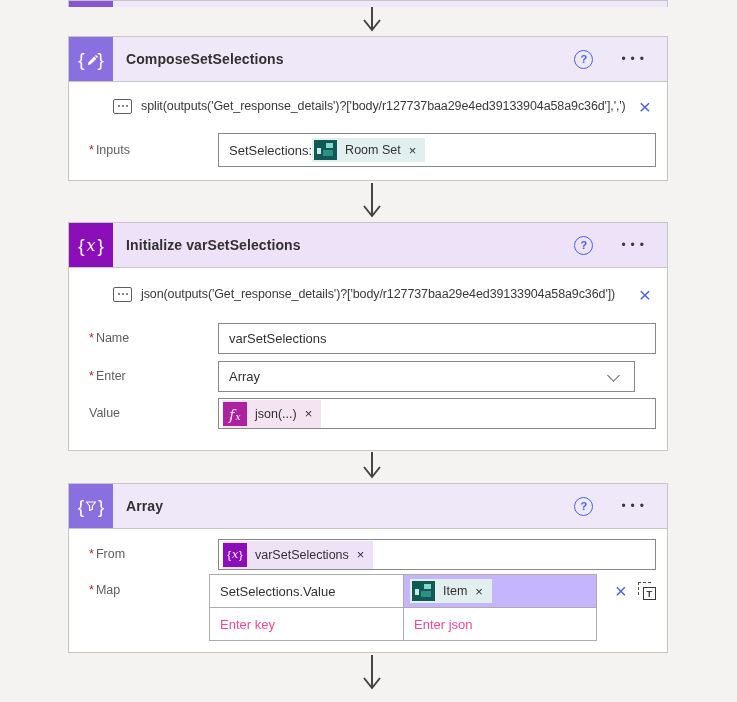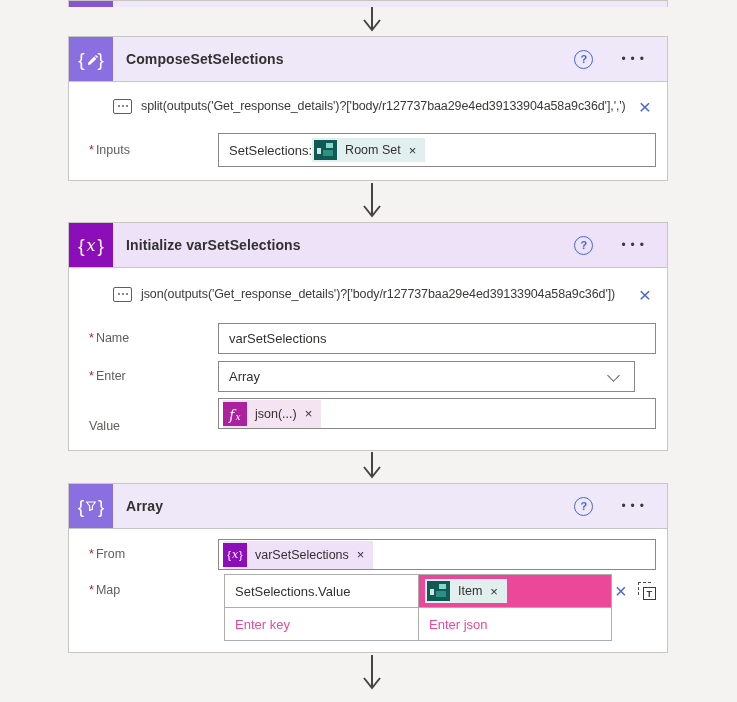--- a/index.html
+++ b/index.html
@@ -52,21 +52,21 @@
   .fxicon{width:24px;height:24px;background:#AE219E;color:#fff;display:inline-flex;align-items:flex-end;
           justify-content:center;font-family:"DejaVu Serif",serif;font-style:italic;line-height:1;padding-bottom:4px;box-sizing:border-box;}
   .fxicon .ff{font-size:14px;}
   .fxicon .fx{font-size:9px;margin-left:1px;}
 
   .vxicon{width:24px;height:24px;background:#8C0EB8;color:#fff;display:inline-flex;align-items:center;
           justify-content:center;font-size:11px;}
   .vxicon .vx{font-family:"DejaVu Serif",serif;font-style:italic;font-size:11px;margin:0 1px;}
 
   
-  .maptbl{position:absolute;left:155px;top:90px;width:388px;border:1px solid #AFADAB;box-sizing:border-box;}
+  .maptbl{position:absolute;left:140px;top:90px;width:388px;border:1px solid #AFADAB;box-sizing:border-box;}
   .maprow{display:flex;height:32px;}
   .maprow + .maprow{border-top:1px solid #AFADAB;}
   .mapcell{box-sizing:border-box;display:flex;align-items:center;padding-left:10px;font-size:13px;color:#323130;}
   .mc1{width:194px;border-right:1px solid #AFADAB;}
   .mc2{flex:1;padding-left:6px;}
   .ph{color:#ec4899;}
   .map-actions{position:absolute;left:546px;top:97px;display:flex;align-items:center;gap:11px;}
   .map-actions .xblue{margin:0;font-size:20px;}
   .tmode{position:relative;width:18px;height:18px;cursor:pointer;}
   .tmode .dash{position:absolute;left:0;top:0;width:12px;height:12px;border-top:1.5px dashed #4a4948;border-left:1.5px dashed #4a4948;}
@@ -171,21 +171,21 @@
 
     <div class="flabel" style="top:138px;line-height:31px">
       <span class="req">*</span>
       <span>Enter</span>
     </div>
     <div class="ibox" style="left:149px;top:138px;width:417px;height:31px">
       <span>Array</span>
       <span class="chev"></span>
     </div>
 
-    <div class="flabel" style="top:188px;line-height:31px">
+    <div class="flabel" style="top:175px;line-height:31px">
       <span>Value</span>
     </div>
     <div class="ibox" style="left:149px;top:175px;width:438px;height:31px;padding-left:4px">
       <span class="token pink" style="padding-left:0">
         <span class="fxicon">
             <span class="ff">f</span>
             <span class="fx">x</span>
           </span>
         <span>json(...)</span>
         <span class="tx">×</span>
@@ -227,21 +227,21 @@
 
     <div class="flabel" style="top:90px;line-height:32px">
       <span class="req">*</span>
       <span>Map</span>
     </div>
     <div class="maptbl">
       <div class="maprow">
         <div class="mapcell mc1">
           <span>SetSelections.Value</span>
         </div>
-        <div class="mapcell mc2 teal" style="background:#ec4899">
+        <div class="mapcell mc2 teal" style="background:#c4b5fd">
           <span class="token teal">
             <span class="formsicon">
                 <i class="f1"></i>
                 <i class="f2"></i>
                 <i class="f3"></i>
               </span>
             <span>Item</span>
             <span class="tx">×</span>
           </span>
         </div>

